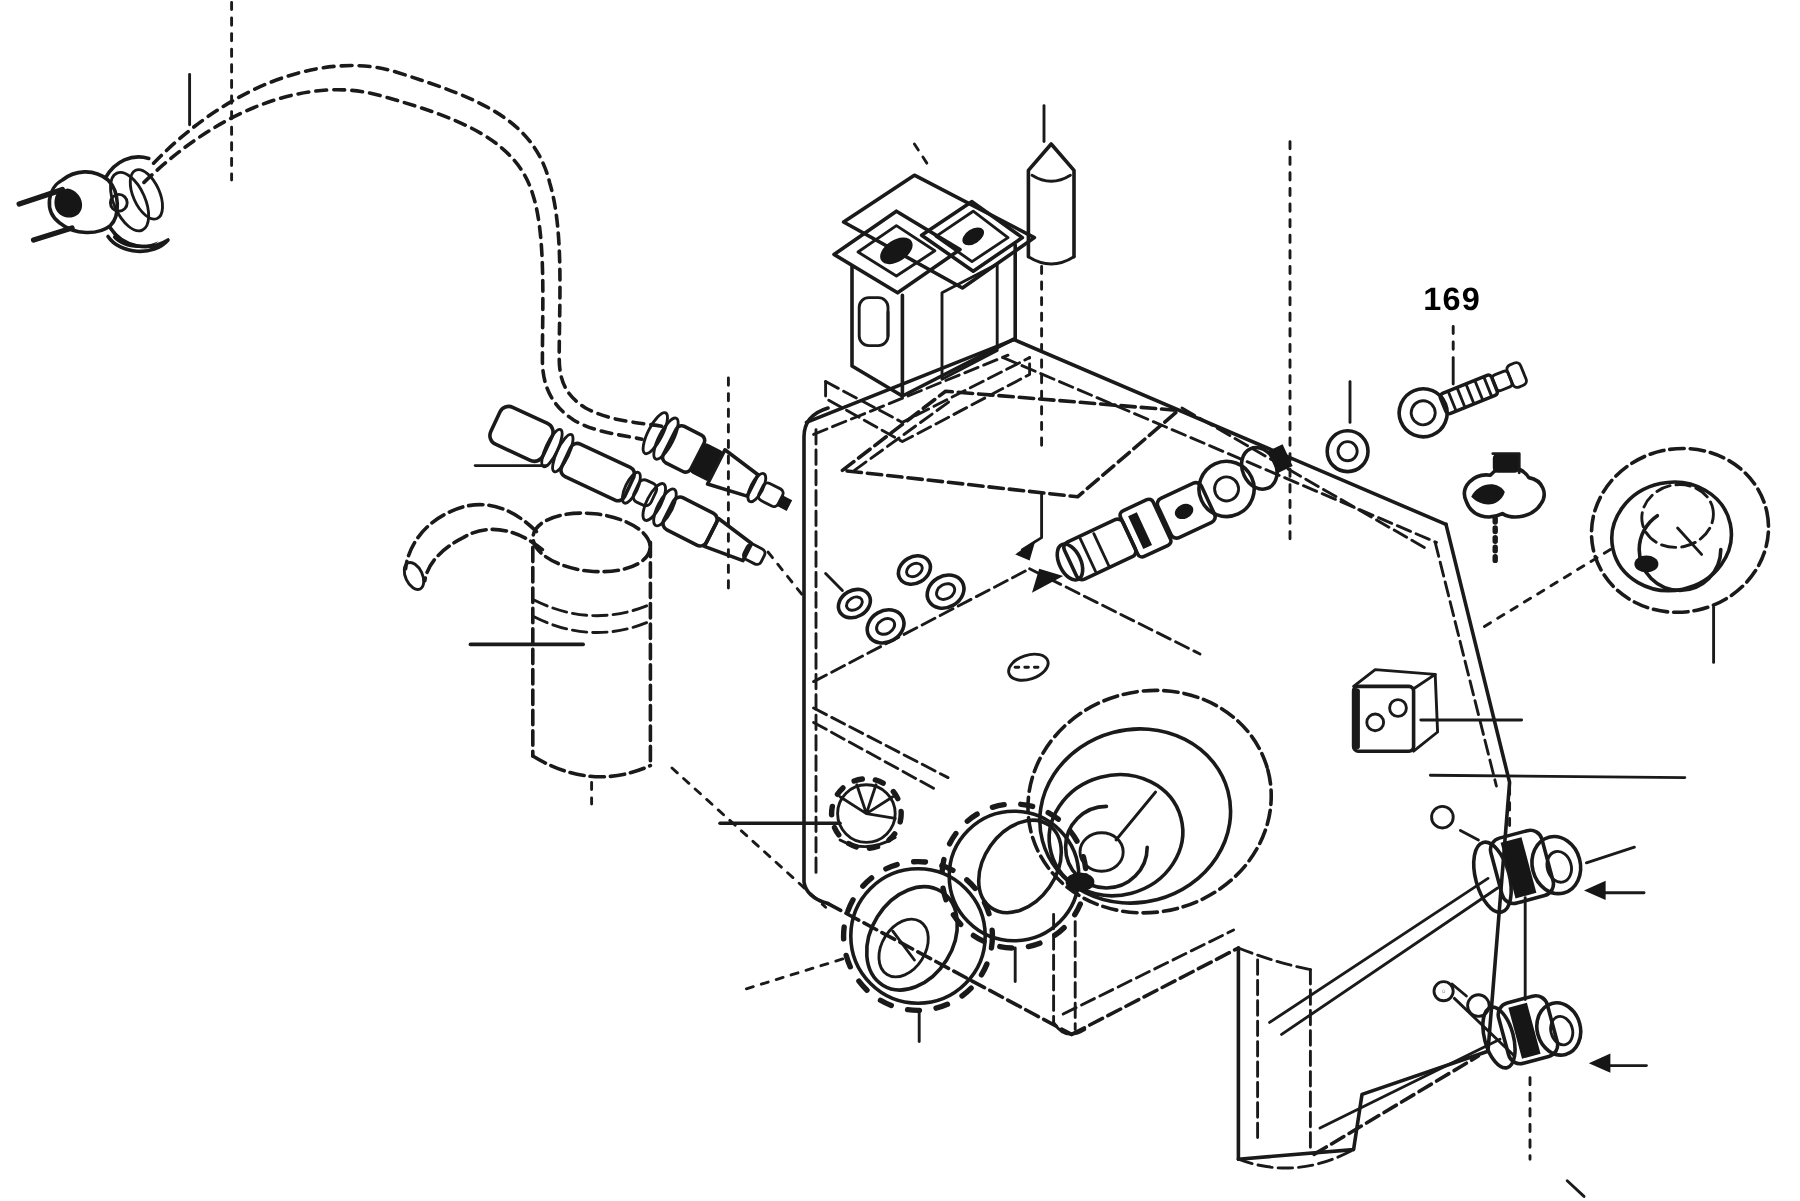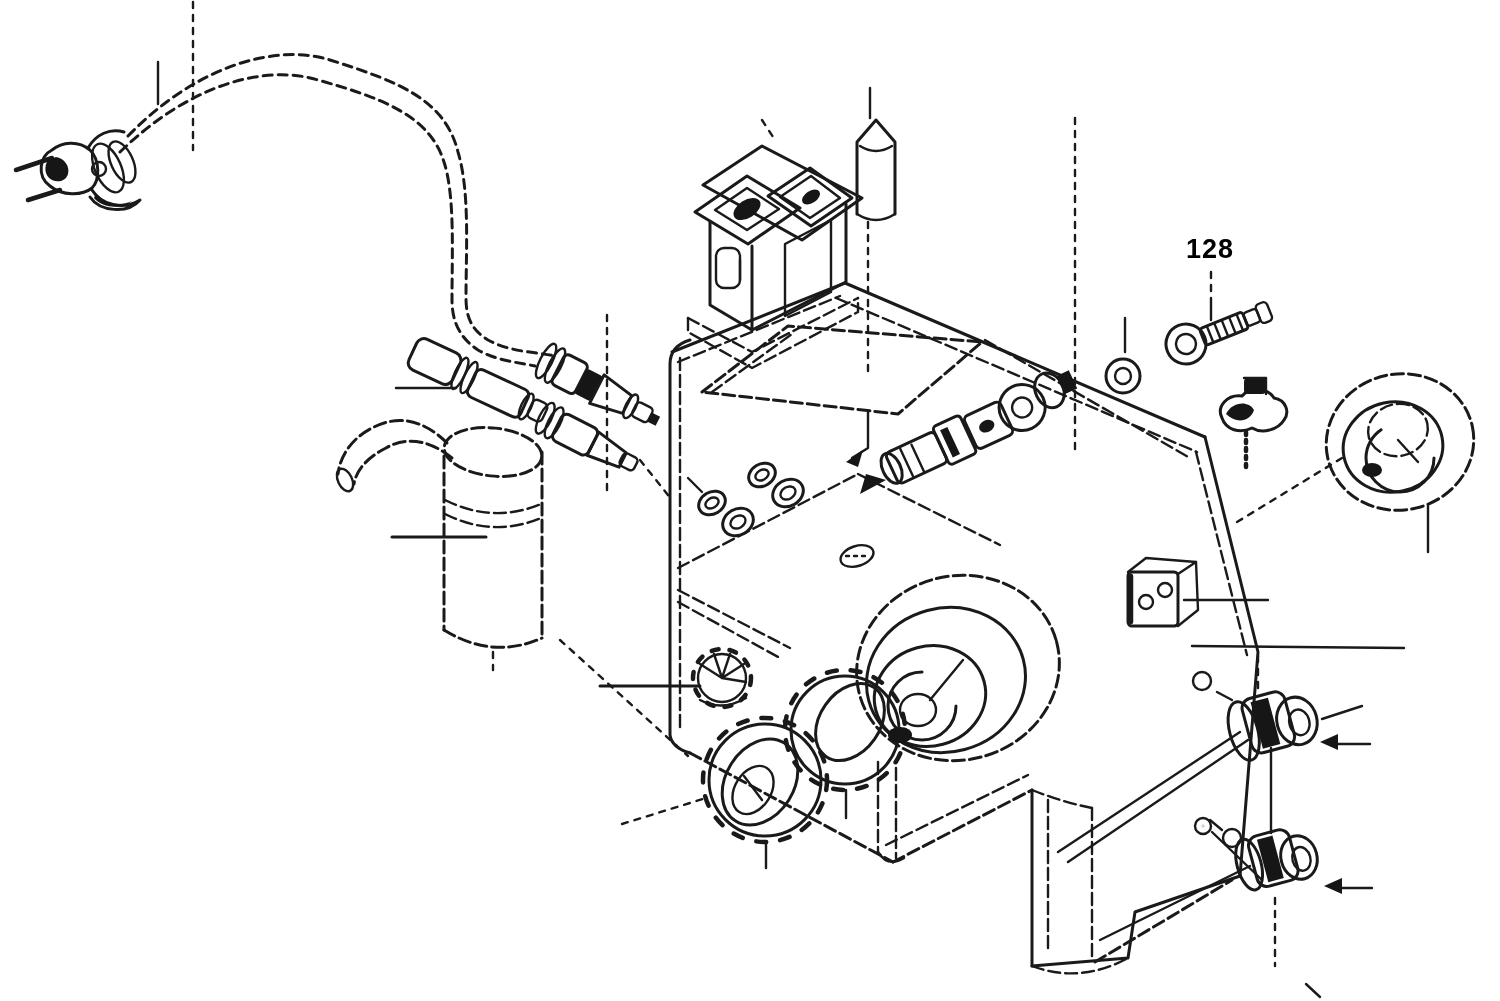--- a/index.html
+++ b/index.html
@@ -323,14 +323,14 @@
     <circle class="ln t" cx="1232" cy="838" r="9"></circle>
     <path class="ln t" d="M1222,830 L1210,820"></path>
     <path class="ln t" d="M1334,888 L1372,888"></path>
     <polygon class="f" points="1324,886 1342,878 1342,894"></polygon>
     <path class="ln ld t" d="M1275,898 L1275,966"></path>
     <path class="ln t" d="M1306,984 L1320,997"></path>
   </g>
 
 </svg>
 
-<span class="part-label" style="left:1186px;top:234px;">128</span>
+<span class="part-label" style="left:1186px;top:234px;">169</span>
 </div>
 
 </body></html>

